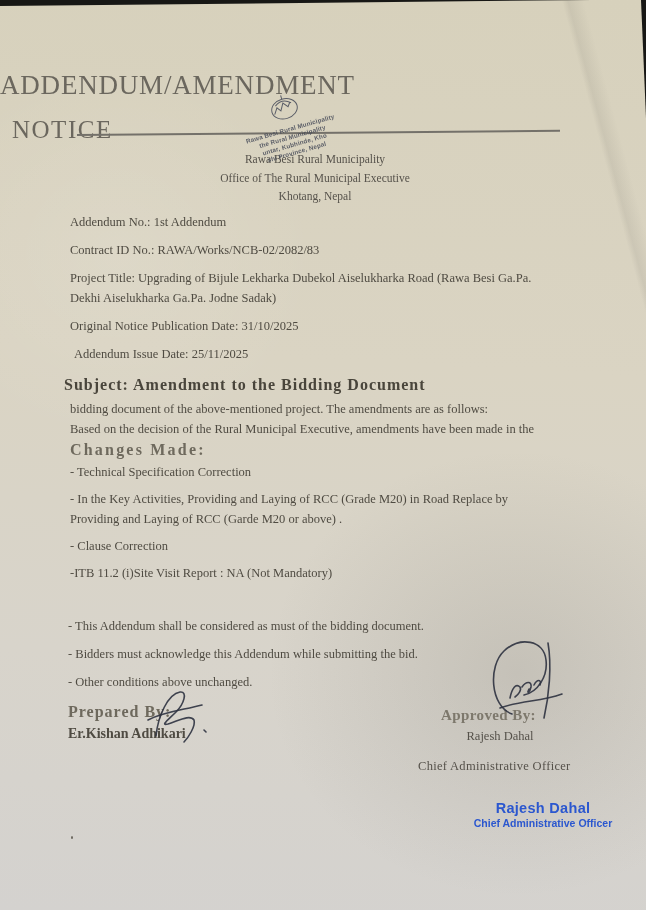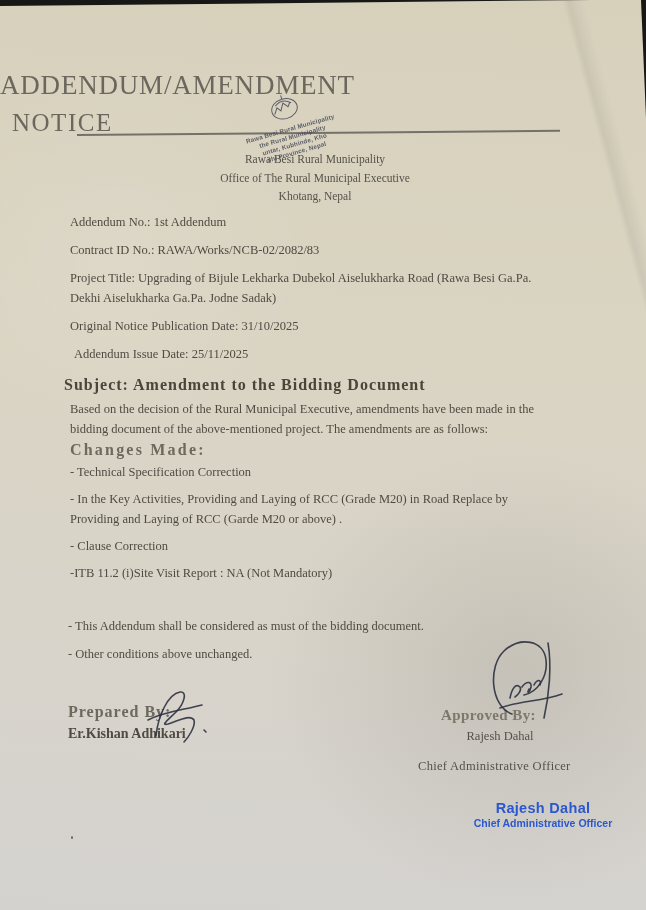--- a/index.html
+++ b/index.html
@@ -16,21 +16,21 @@
       linear-gradient(75deg, transparent 90.5%, rgba(90,88,82,.10) 91.2%, transparent 93%),
       linear-gradient(183deg,#d7d1bc 0%,#dad4c3 40%,#d8d4cb 72%,#d4d2cf 100%);
   }
   .edge-top{position:absolute;top:0;left:0;width:592px;height:6px;background:#171715;
     clip-path:polygon(0 0,100% 0,0 100%);}
   .edge-right{position:absolute;top:0;right:0;width:5px;height:118px;background:#171715;
     clip-path:polygon(0 0,100% 0,100% 100%);}
 
   .title{position:absolute;top:70px;left:0;width:532px;text-align:left;color:#6b675e;}
   .t1{font-size:27px;letter-spacing:.8px;}
-  .t2{font-size:25px;letter-spacing:1.5px;margin-top:8px;padding-left:12px;}
+  .t2{font-size:25px;letter-spacing:1.5px;margin-top:15px;padding-left:12px;}
 
   .rule{position:absolute;top:134px;left:77px;width:483px;height:1.5px;background:#74716a;
     transform:rotate(-.5deg);transform-origin:left center;}
 
   .org{position:absolute;top:150px;left:60px;width:510px;text-align:center;
     font-size:11.5px;line-height:18.5px;color:#56524b;}
 
   .meta{position:absolute;top:212px;left:70px;}
   .meta p,.para p{margin:4px;white-space:nowrap;font-size:12.5px;line-height:20px;color:#4f4b42;}
   .mb{margin:0 0 8px 0 !important;}
@@ -93,35 +93,36 @@
     <p class="mb">Addendum No.: 1st Addendum</p>
     <p class="mb">Contract ID No.: RAWA/Works/NCB-02/2082/83</p>
     <p class="m0">Project Title: Upgrading of Bijule Lekharka Dubekol Aiselukharka Road (Rawa Besi Ga.Pa.</p>
     <p class="mb">Dekhi Aiselukharka Ga.Pa. Jodne Sadak)</p>
     <p class="mb">Original Notice Publication Date: 31/10/2025</p>
     <p>Addendum Issue Date: 25/11/2025</p>
   </div>
 
   <div class="h subject-h">Subject: Amendment to the Bidding Document</div>
   <div class="para subject-p">
+    <p class="m0">bidding document of the above-mentioned project. The amendments are as follows:</p>
     <p class="m0">Based on the decision of the Rural Municipal Executive, amendments have been made in the</p>
-    <p class="m0">bidding document of the above-mentioned project. The amendments are as follows:</p>
   </div>
 
   <div class="h changes-h">Changes Made:</div>
   <div class="para changes-list">
     <p class="mb7">- Technical Specification Correction</p>
     <p class="m0">- In the Key Activities, Providing and Laying of RCC (Grade M20) in Road Replace by</p>
     <p class="mb7">Providing and Laying of RCC (Garde M20 or above) .</p>
     <p class="mb7">- Clause Correction</p>
     <p class="m0">-ITB 11.2 (i)Site Visit Report : NA (Not Mandatory)</p>
   </div>
 
   <div class="para notes-list">
     <p class="mb8">- This Addendum shall be considered as must of the bidding document.</p>
+    <p class="mb8">- Bidders must acknowledge this Addendum while submitting the bid.</p>
     <p class="m0">- Other conditions above unchanged.</p>
   </div>
 
   <div class="h prepared-label">Prepared By:</div>
   <div class="prepared-name">Er.Kishan Adhikari</div>
   <svg class="sig-prepared" viewBox="0 0 78 58">
     <path d="M18,50 C20,30 30,8 42,6 C50,5 46,18 38,26 C30,34 22,40 30,38 C40,35 52,28 56,34 C58,40 50,52 46,56"></path>
     <path d="M10,34 C25,26 45,24 64,19"></path>
     <path d="M66,44 l2,2"></path>
   </svg>

